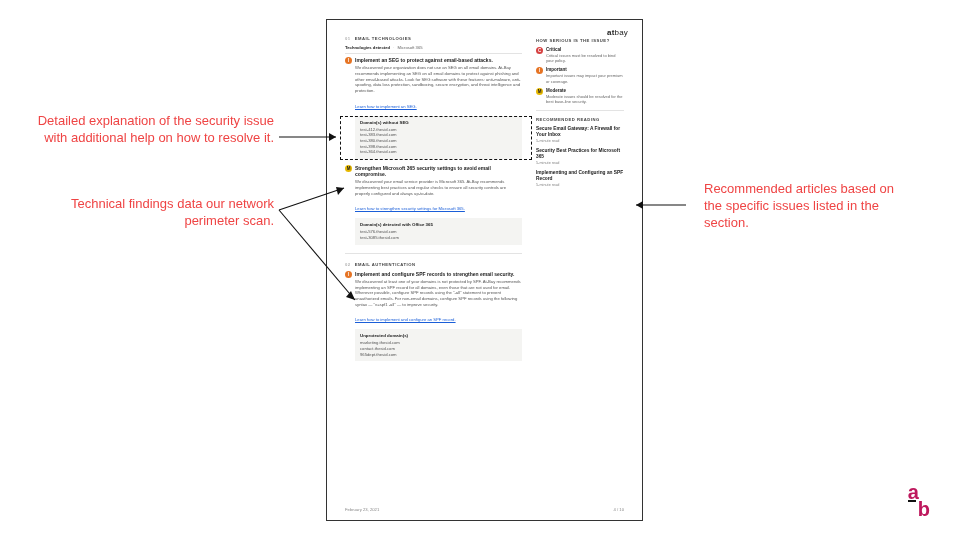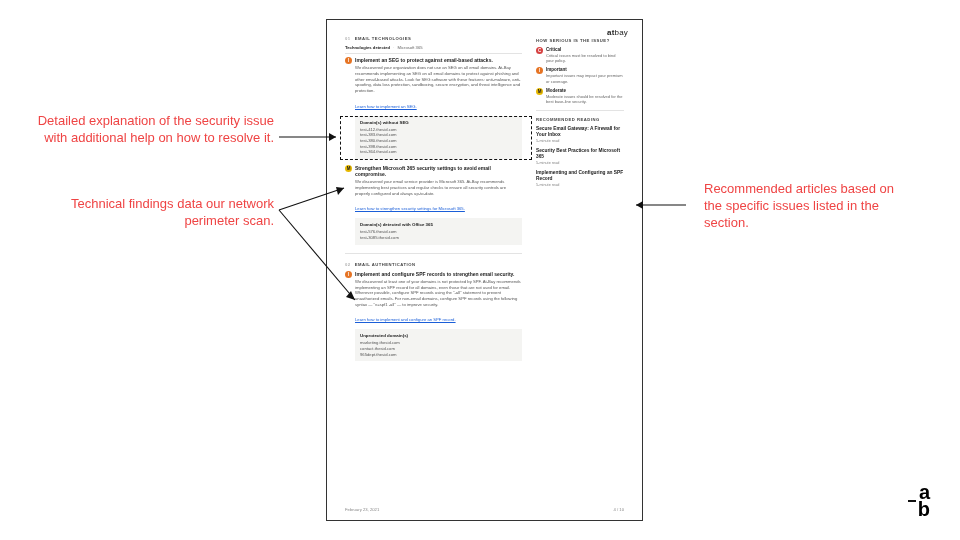--- a/index.html
+++ b/index.html
@@ -149,22 +149,21 @@
   .anno-svg polygon { fill: #111; }
 
   
   .corner-logo {
     position: absolute;
     right: 30px;
     bottom: 25px;
     font-size: 20px;
     font-weight: 700;
     line-height: 0.55;
-    color: #000000;
-    text-align: right;
+    color: #be185d;
   }
   .corner-logo .sub { font-size: 20px; }
   .corner-logo .hr {
     display: block;
     width: 8px;
     height: 2px;
     background: #111;
     margin: 2px 0 2px 0;
   }
 </style>

